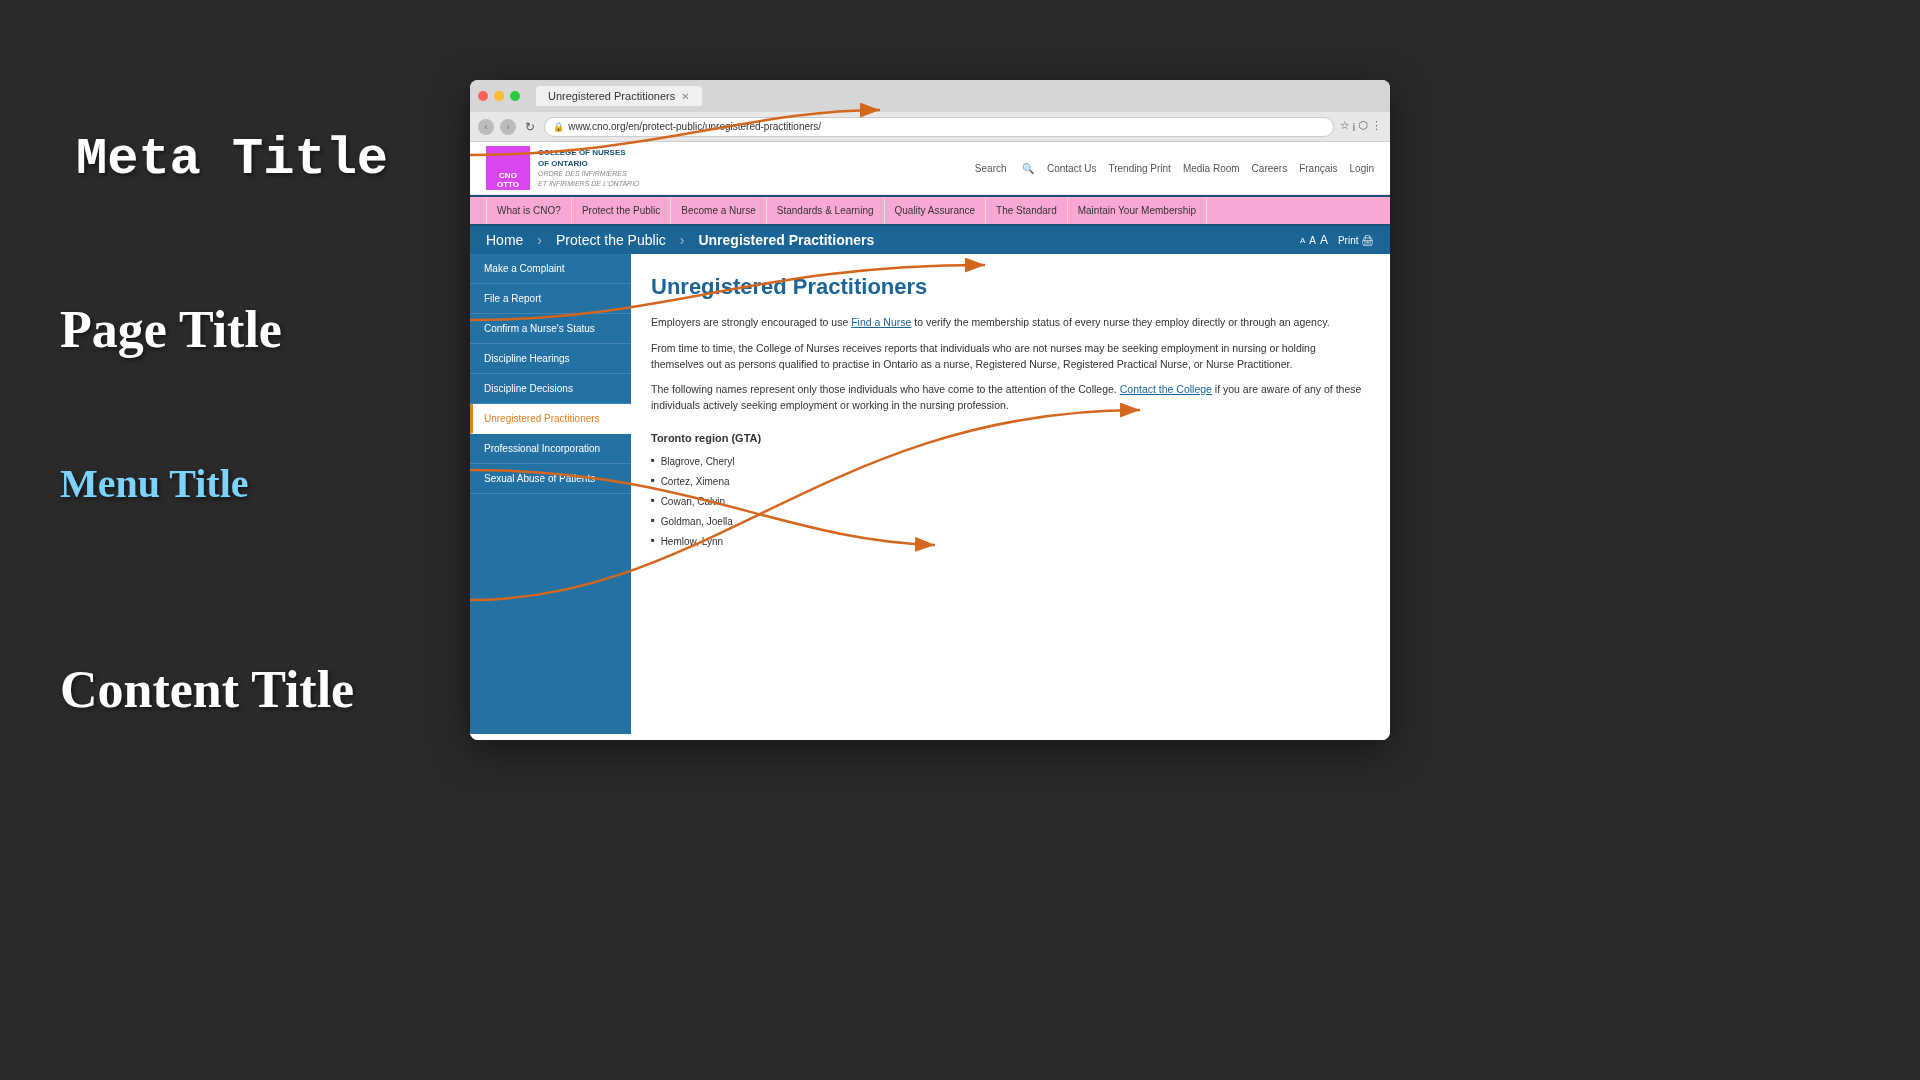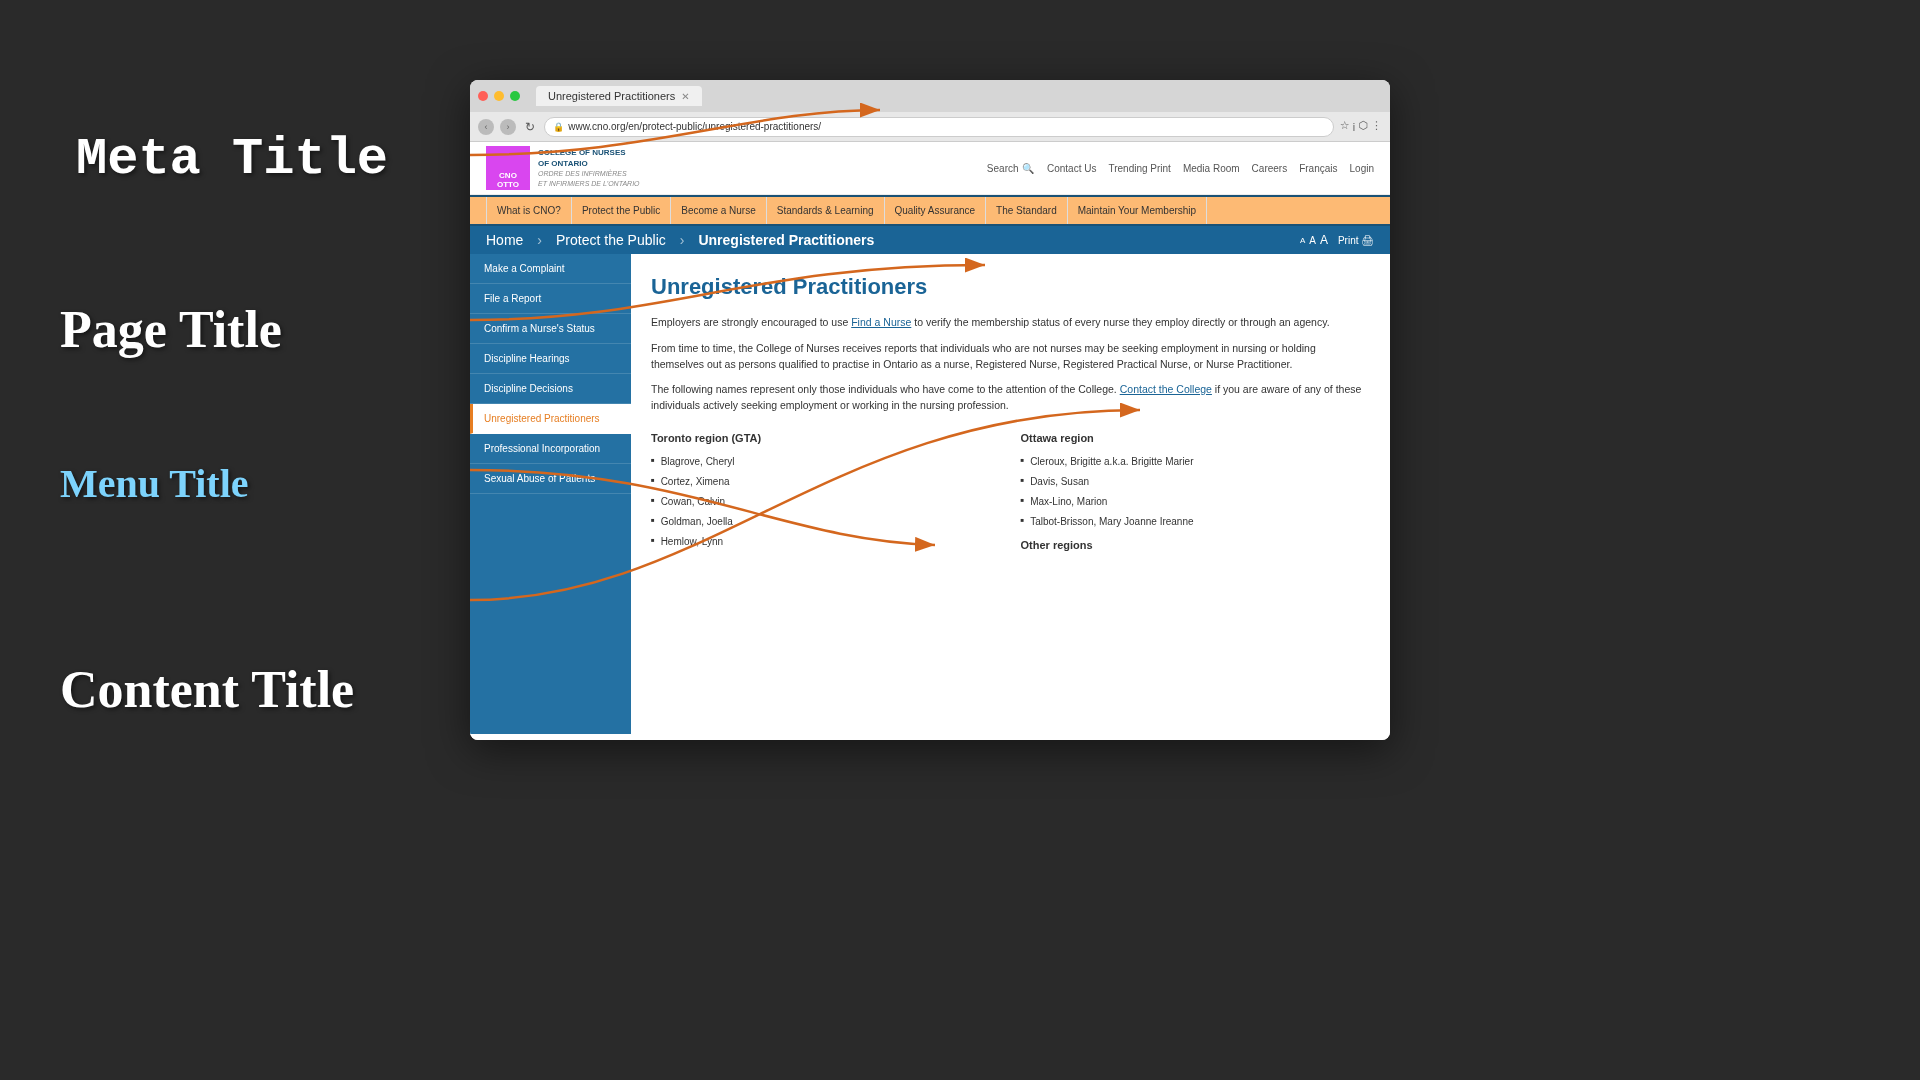--- a/index.html
+++ b/index.html
@@ -207,26 +207,26 @@
       color: #555;
     }
     .toplink {
       color: #555;
       text-decoration: none;
       cursor: pointer;
     }
     .search-wrap {
       display: flex;
       align-items: flex-start;
-      gap: 4px;
+      gap: 16px;
     }
 
     
     .site-nav {
-      background: #fdba74;
+      background: #f9a8d4;
       border-top: 2px solid #1a5276;
       border-bottom: 2px solid #1a5276;
       display: flex;
       align-items: center;
       padding: 0 16px;
     }
     .nav-item {
       padding: 8px 10px;
       font-size: 10px;
       color: #333;
@@ -483,30 +483,20 @@
           <div class="region-col">
             <div class="region-heading">Toronto region (GTA)</div>
             <ul class="region-list">
               <li>Blagrove, Cheryl</li>
               <li>Cortez, Ximena</li>
               <li>Cowan, Calvin</li>
               <li>Goldman, Joella</li>
               <li>Hemlow, Lynn</li>
             </ul>
           </div>
-          <div class="region-col">
-            <div class="region-heading">Ottawa region</div>
-            <ul class="region-list">
-              <li>Cleroux, Brigitte a.k.a. Brigitte Marier</li>
-              <li>Davis, Susan</li>
-              <li>Max-Lino, Marion</li>
-              <li>Talbot-Brisson, Mary Joanne Ireanne</li>
-            </ul>
-            <div class="other-regions-heading">Other regions</div>
-          </div>
         </div>
       </div>
     </div>
   </div>
 </div>
 
 <svg class="arrows-svg" xmlns="http://www.w3.org/2000/svg">
   <defs>
     <marker id="arrowhead" markerWidth="8" markerHeight="6" refX="8" refY="3" orient="auto">
       <polygon points="0 0, 8 3, 0 6" fill="#d4671e"></polygon>

